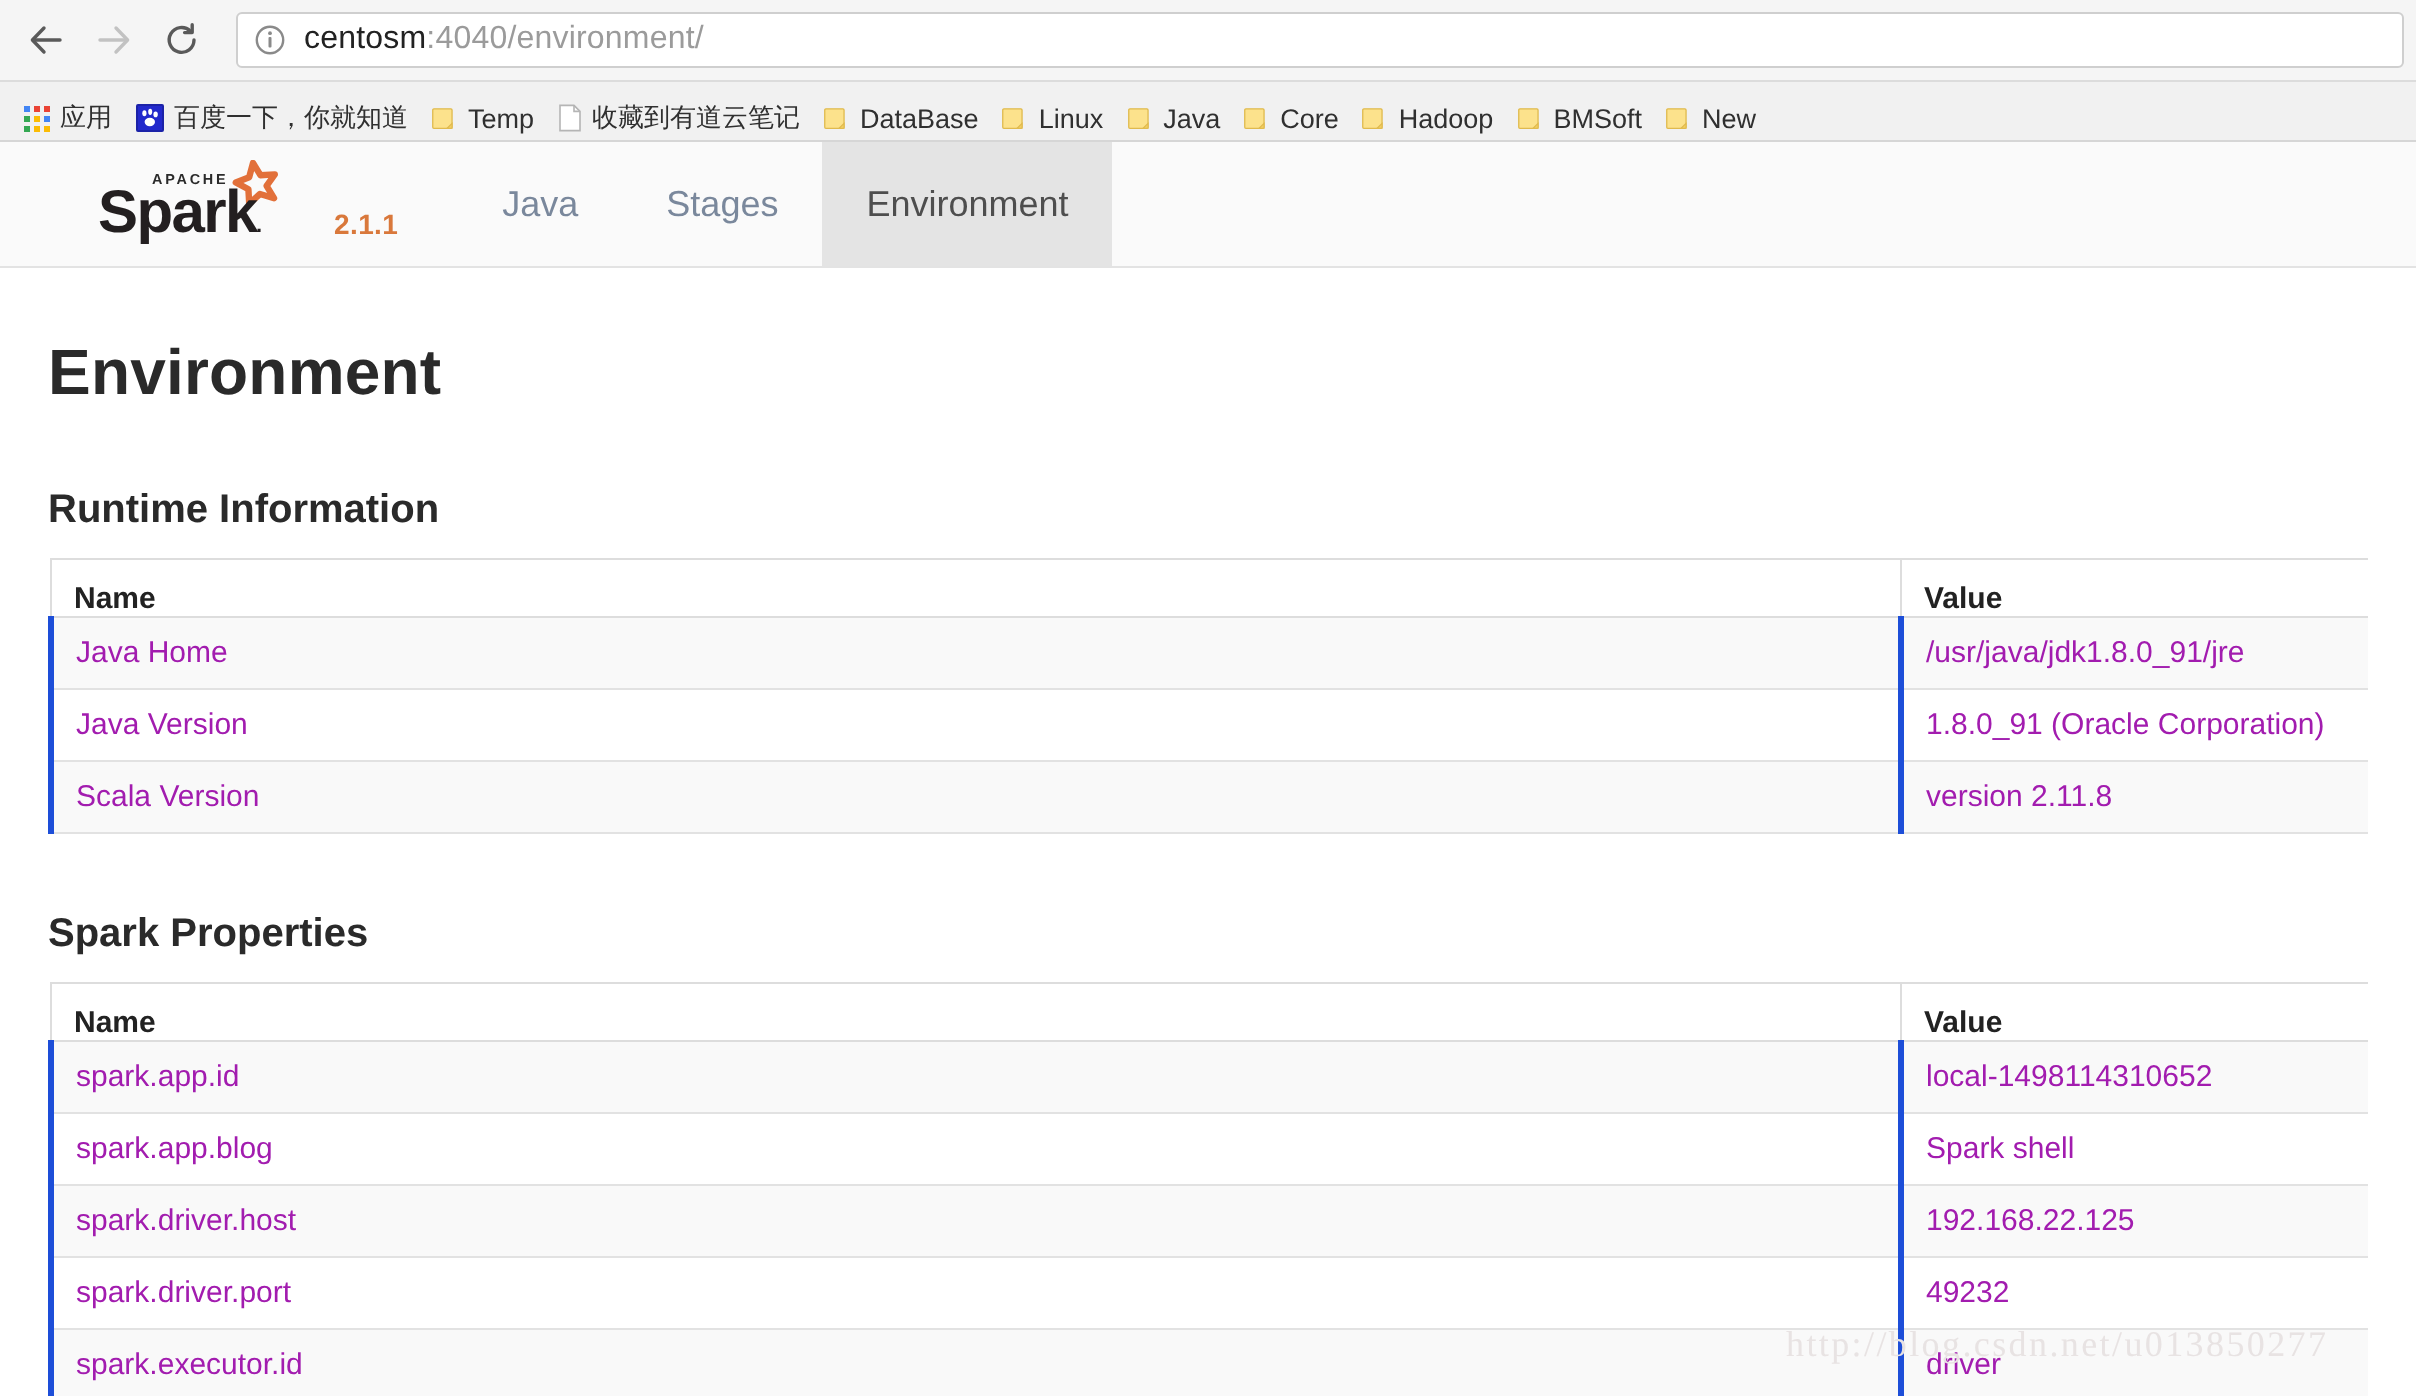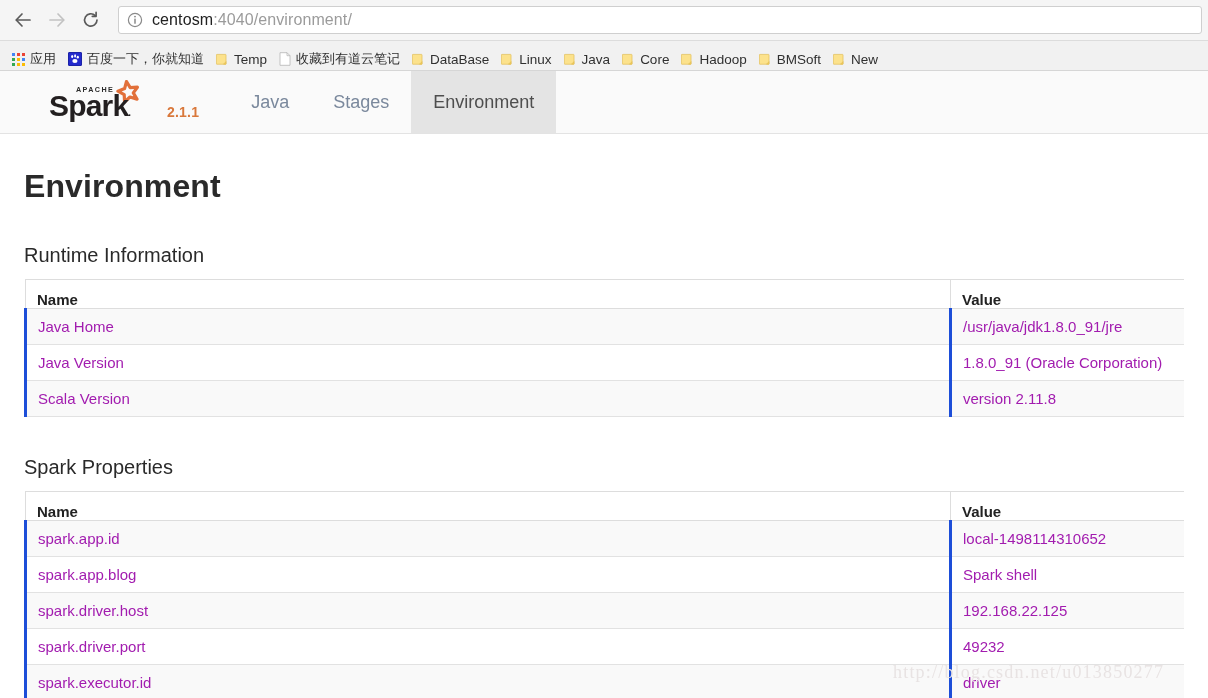--- a/index.html
+++ b/index.html
@@ -154,21 +154,21 @@
   }
   h1.page-title {
     font-size: 32px;
     font-weight: bold;
     color: #2a2a2a;
     margin: 34px 0 0 0;
     letter-spacing: 0.1px;
   }
   h4.section-title {
     font-size: 20px;
-    font-weight: normal;
+    font-weight: bold;
     color: #2a2a2a;
     margin: 39px 0 12px 0;
   }
   table.envtable {
     width: 1295px;
     border-collapse: collapse;
     table-layout: fixed;
     font-size: 15px;
   }
   table.envtable col.c-name { width: 925px; }

